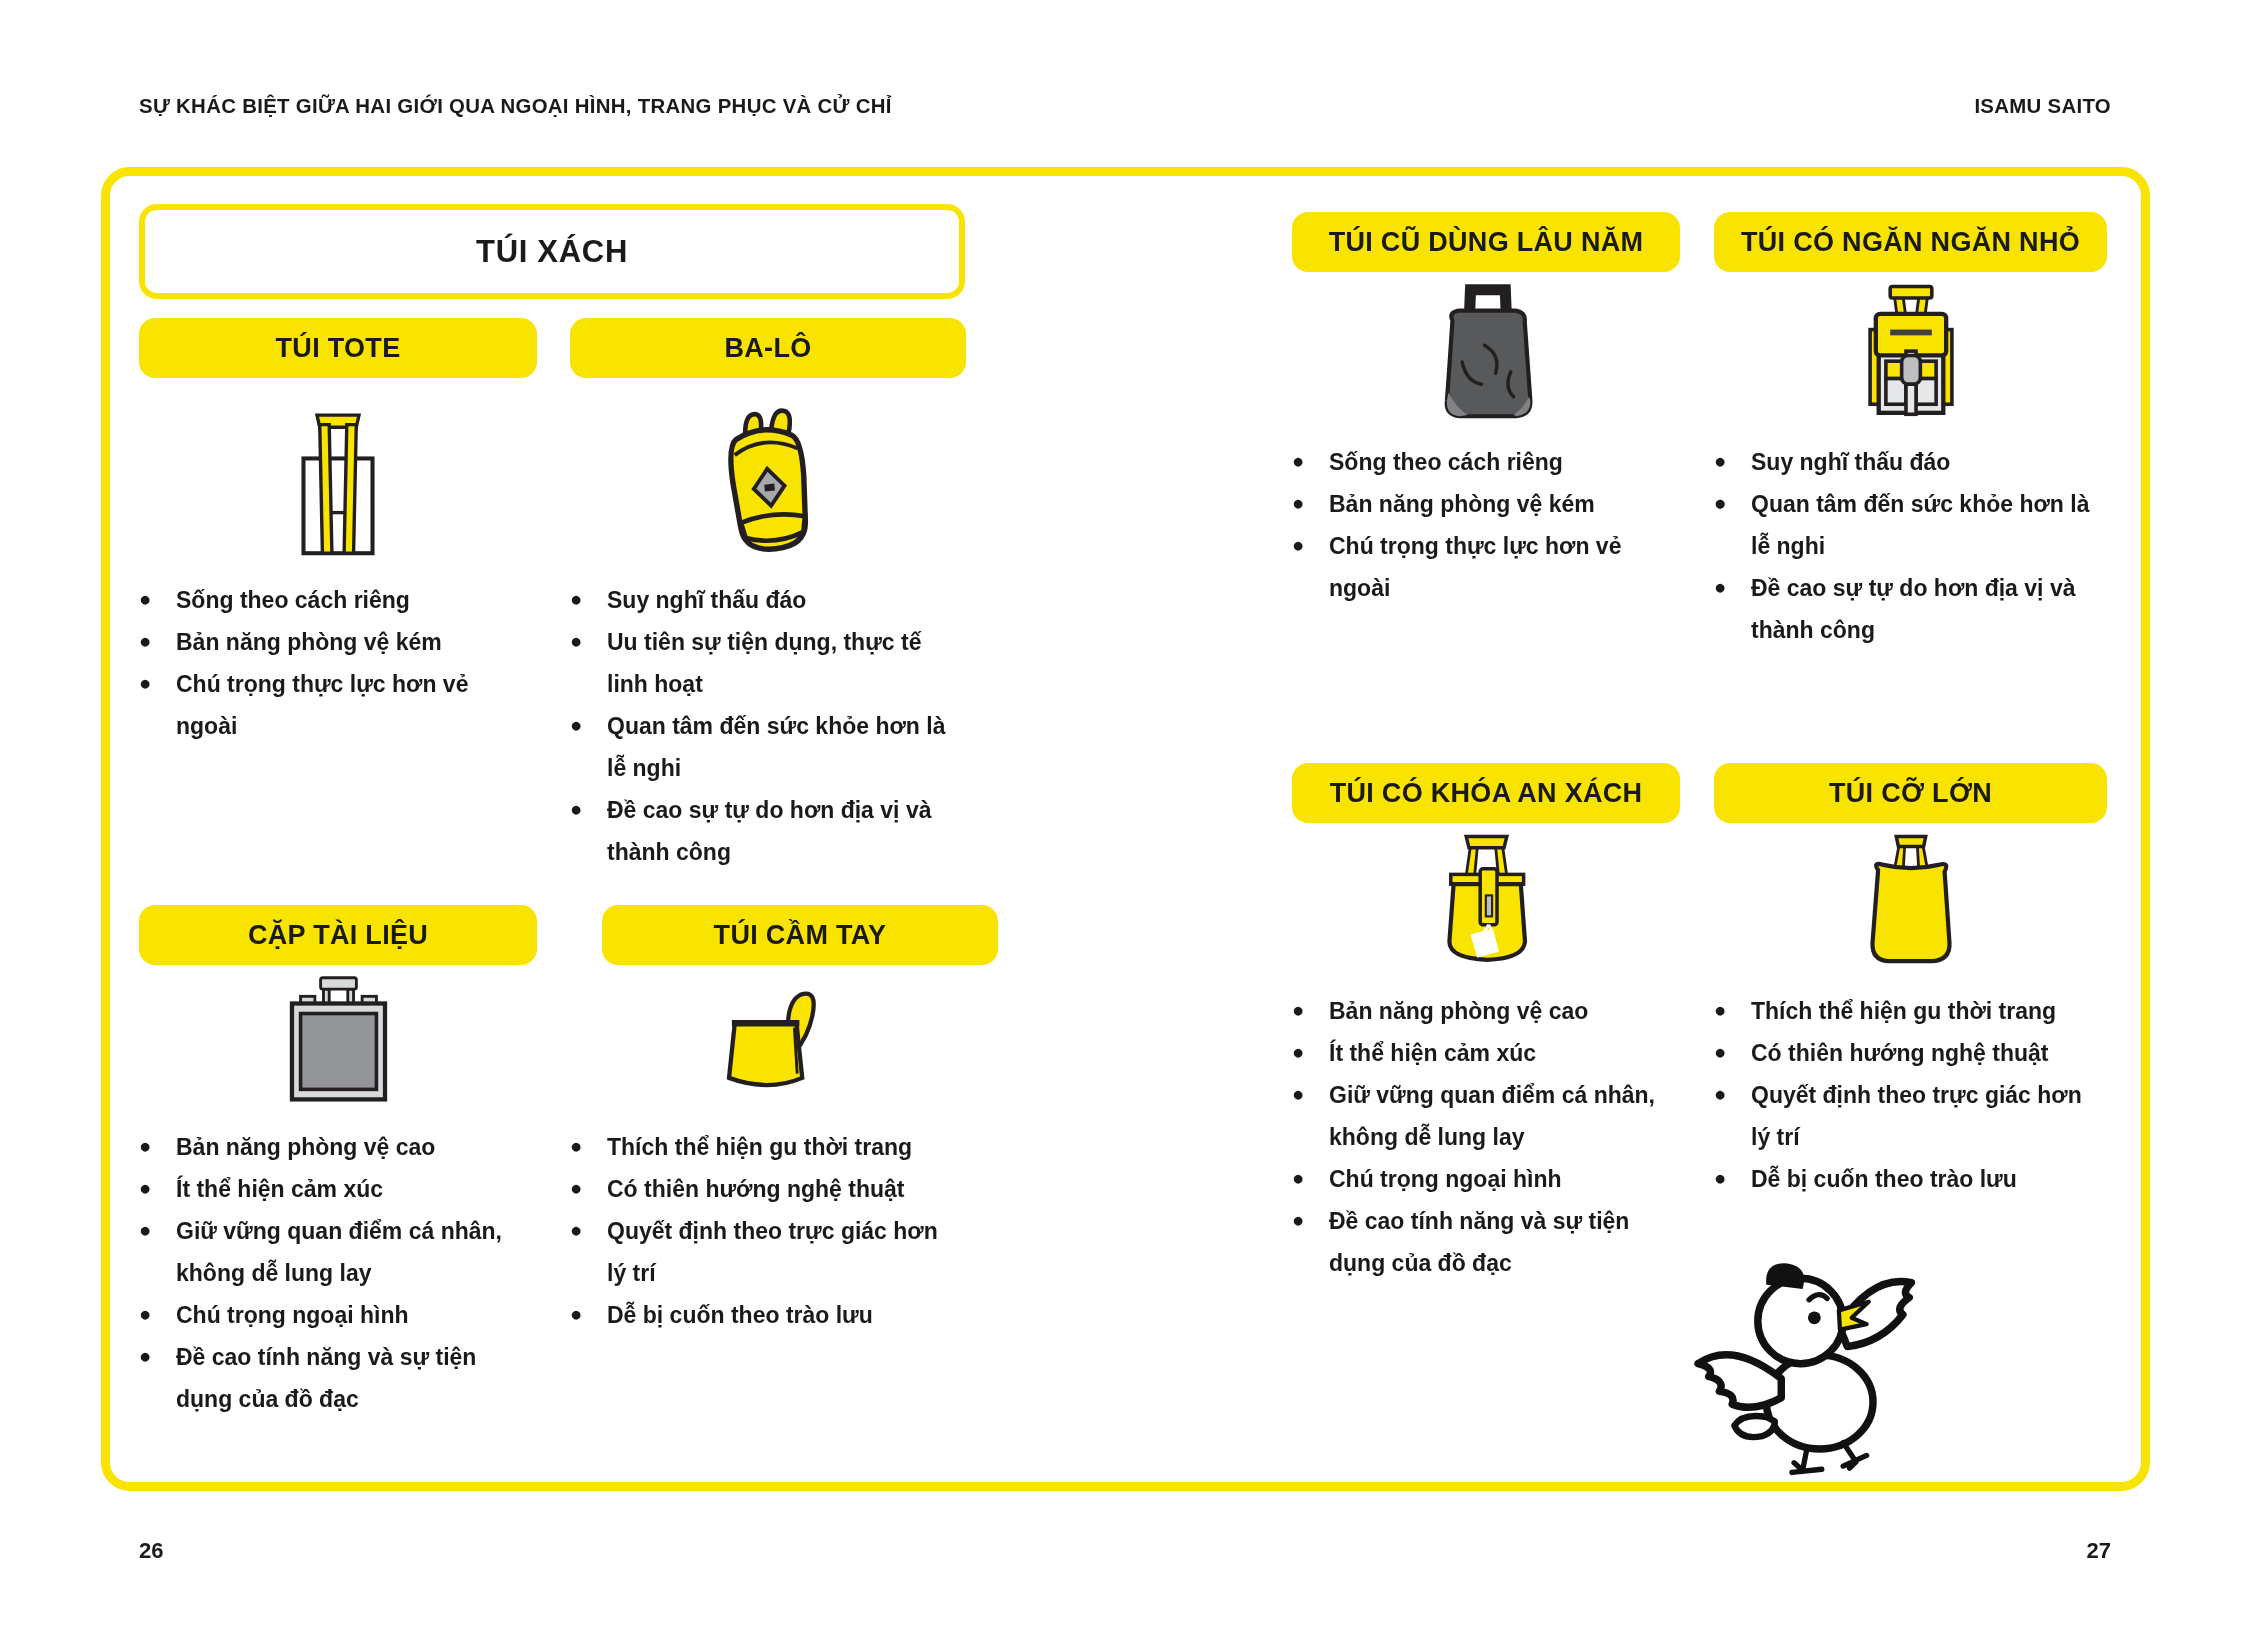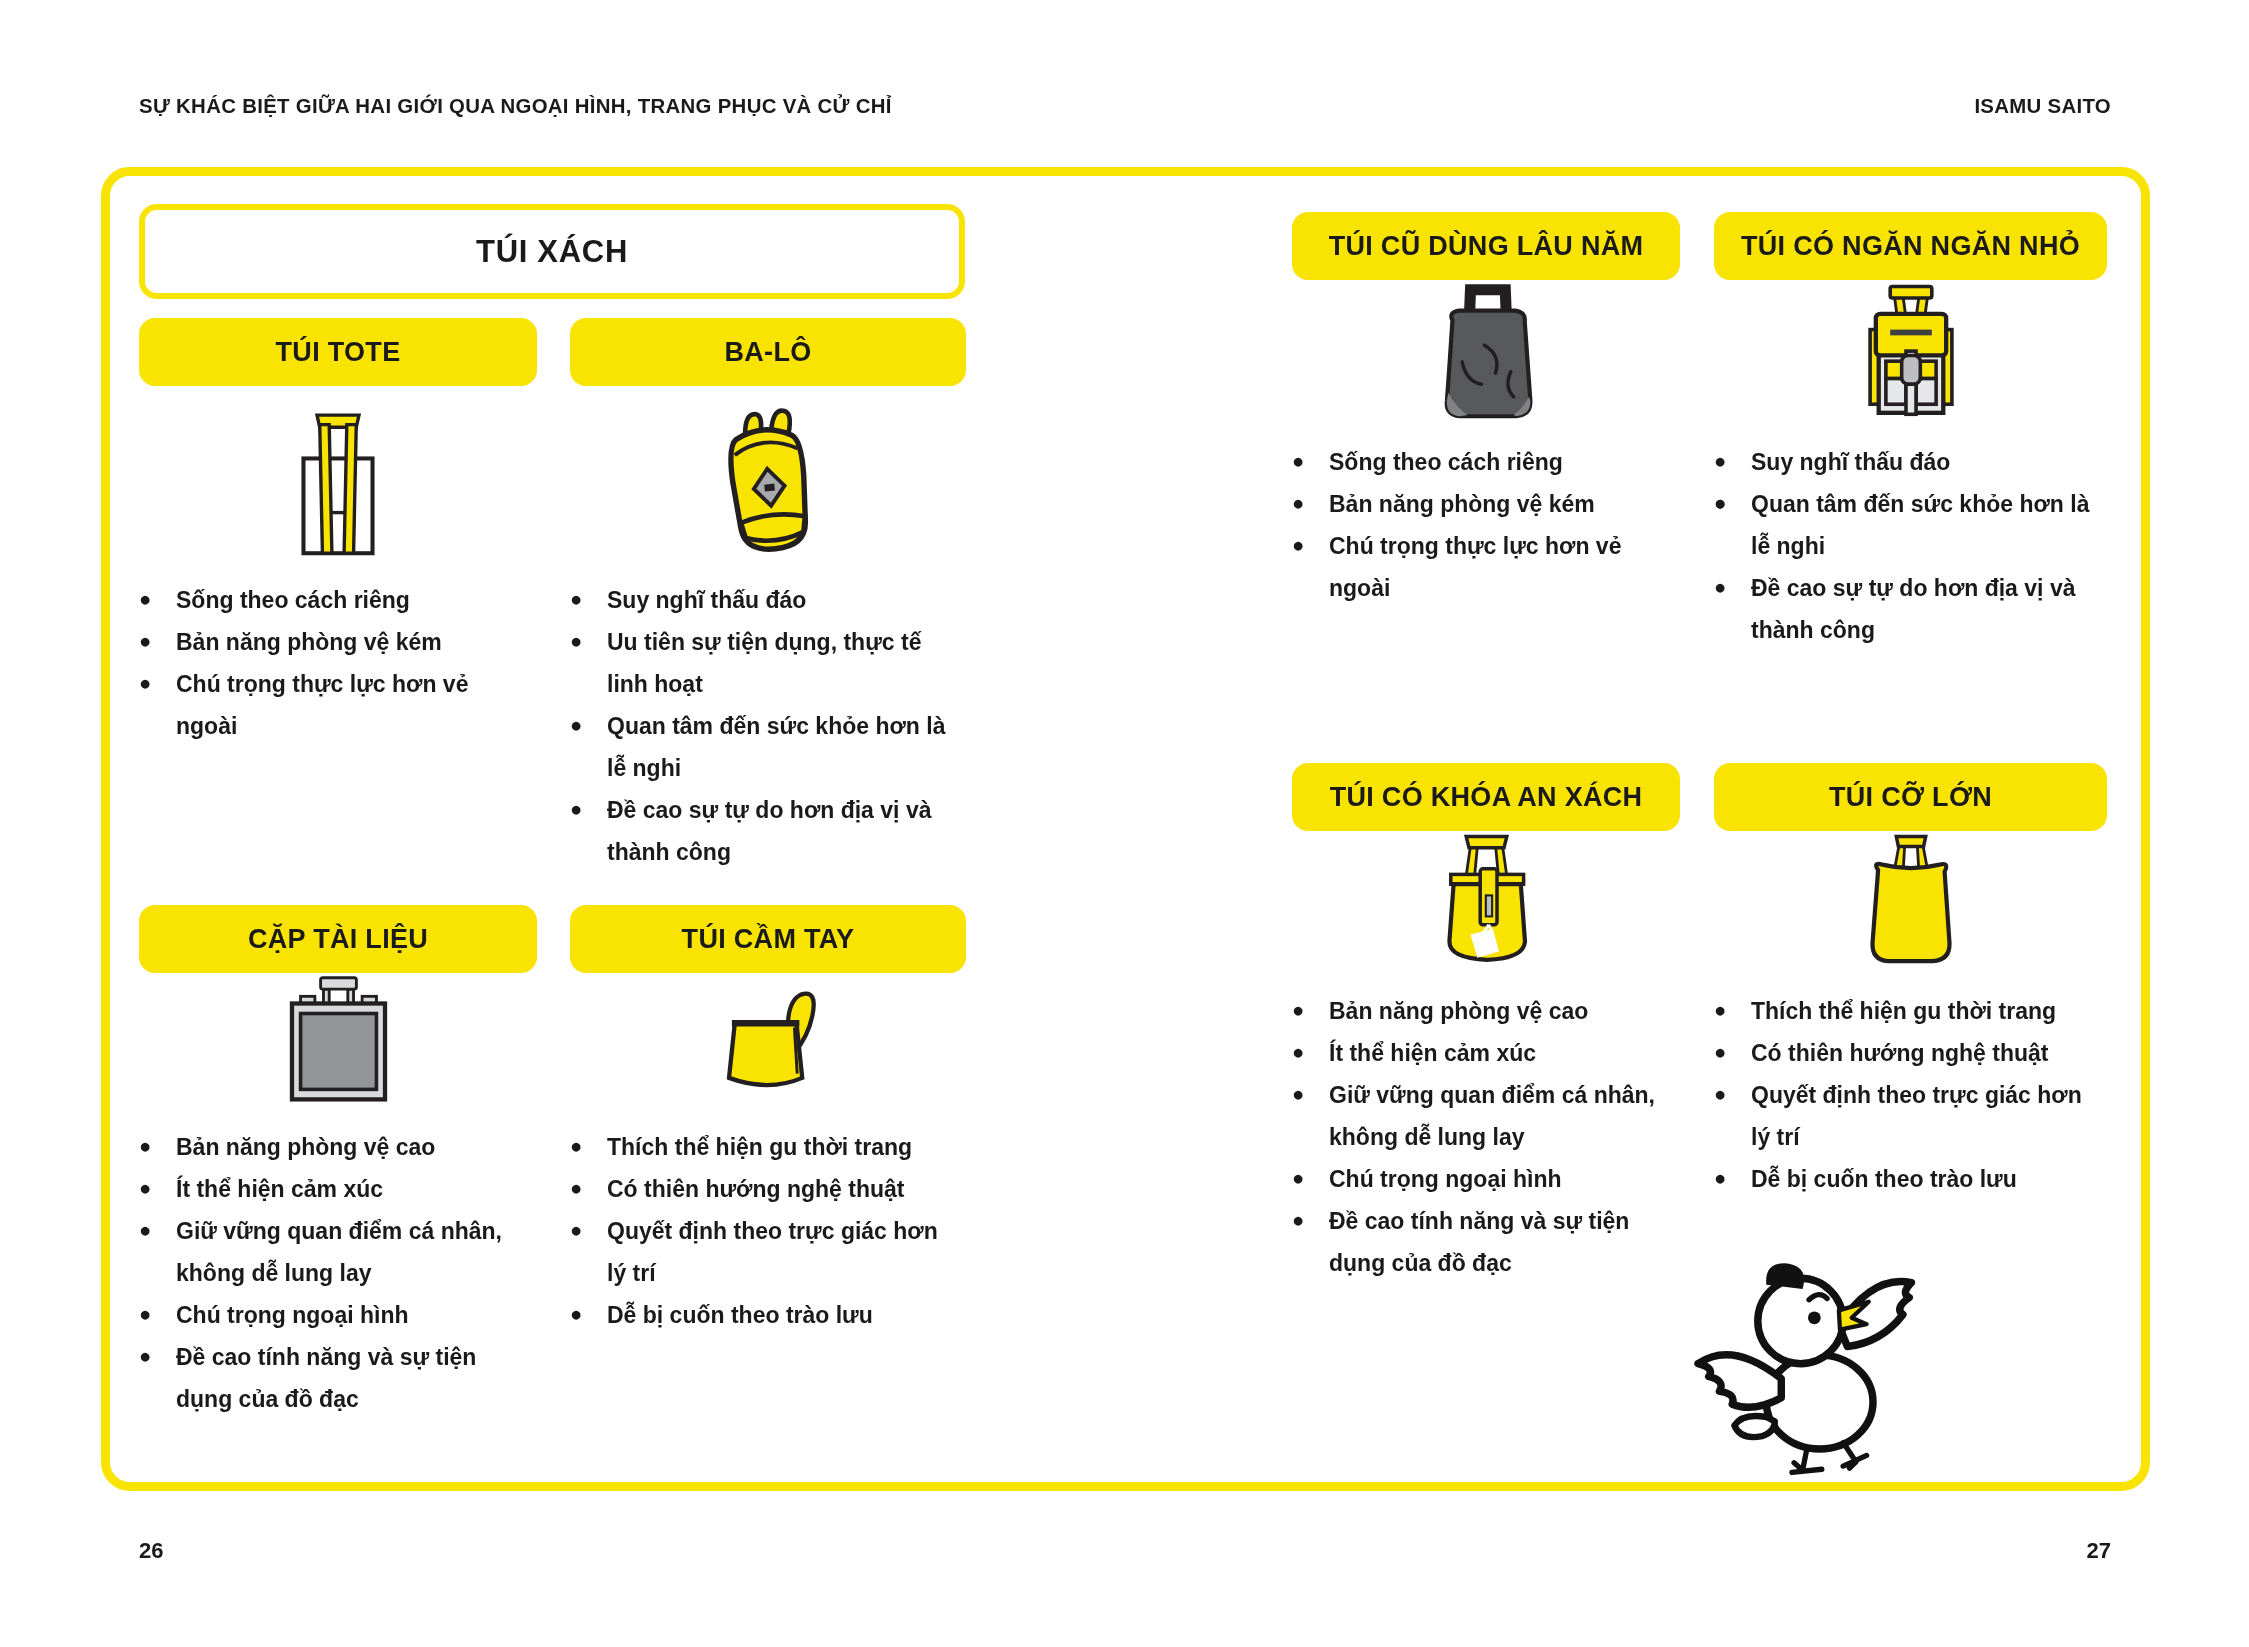--- a/index.html
+++ b/index.html
@@ -14,21 +14,21 @@
     left:101px;top:167px;width:2049px;height:1324px;
     border:9.5px solid #f9e300;border-radius:28.6px;box-sizing:border-box;
   }
   .titlebox{
     left:139px;top:204px;width:826px;height:95px;
     border:6.8px solid #f9e300;border-radius:17.7px;box-sizing:border-box;
     background:#ffffff;display:flex;align-items:center;justify-content:center;
     font-size:31px;letter-spacing:0.7px;
   }
   .pill{
-    height:68px;background:#f9e300;border-radius:16px;
+    height:60px;background:#f9e300;border-radius:16px;
     display:flex;align-items:center;justify-content:center;
     font-size:27px;letter-spacing:0.3px;white-space:nowrap;
   }
   .iconbox{display:flex;align-items:flex-end;justify-content:center;}
   .bullets{list-style:none;margin:0;padding:0;font-size:23px;line-height:42px;}
   .bullets li{position:relative;padding-left:37px;}
   .bullets .dot{position:absolute;left:0;top:-0.7px;font-size:20.4px;}
   .pagenum{font-size:22px;}
   svg{display:block;}
 </style>
@@ -72,21 +72,21 @@
   <li><span class="dot">●</span><span>Chú trọng thực lực hơn vẻ ngoài</span></li>
 </ul>
 <ul class="bullets abs" style="left:570px;top:579px;width:389px;">
   <li><span class="dot">●</span><span>Suy nghĩ thấu đáo</span></li>
   <li><span class="dot">●</span><span>Uu tiên sự tiện dụng, thực tế linh hoạt</span></li>
   <li><span class="dot">●</span><span>Quan tâm đến sức khỏe hơn là lễ nghi</span></li>
   <li><span class="dot">●</span><span>Đề cao sự tự do hơn địa vị và thành công</span></li>
 </ul>
 
 <div class="abs pill" style="left:139px;top:905px;width:398px;">CẶP TÀI LIỆU</div>
-<div class="abs pill" style="left:570px;top:905px;width:396px;">TÚI CẦM TAY</div>
+<div class="abs pill" style="left:602px;top:905px;width:396px;">TÚI CẦM TAY</div>
 
 <div class="abs iconbox" style="left:139px;top:964px;width:398px;height:144px;">
   <svg width="109" height="136" viewBox="0 0 150 190">
     <rect x="54" y="24" width="8" height="20" fill="#d9dadb" stroke="#231f20" stroke-width="4"></rect>
     <rect x="88" y="24" width="8" height="20" fill="#d9dadb" stroke="#231f20" stroke-width="4"></rect>
     <rect x="50" y="8" width="50" height="16" rx="3" fill="#d9dadb" stroke="#231f20" stroke-width="4"></rect>
     <rect x="22" y="34" width="20" height="10" fill="#d9dadb" stroke="#231f20" stroke-width="4"></rect>
     <rect x="108" y="34" width="20" height="10" fill="#d9dadb" stroke="#231f20" stroke-width="4"></rect>
     <rect x="10" y="44" width="130" height="134" fill="#d9dadb" stroke="#231f20" stroke-width="6"></rect>
     <rect x="22" y="58" width="106" height="106" fill="#939598" stroke="#231f20" stroke-width="5"></rect>

